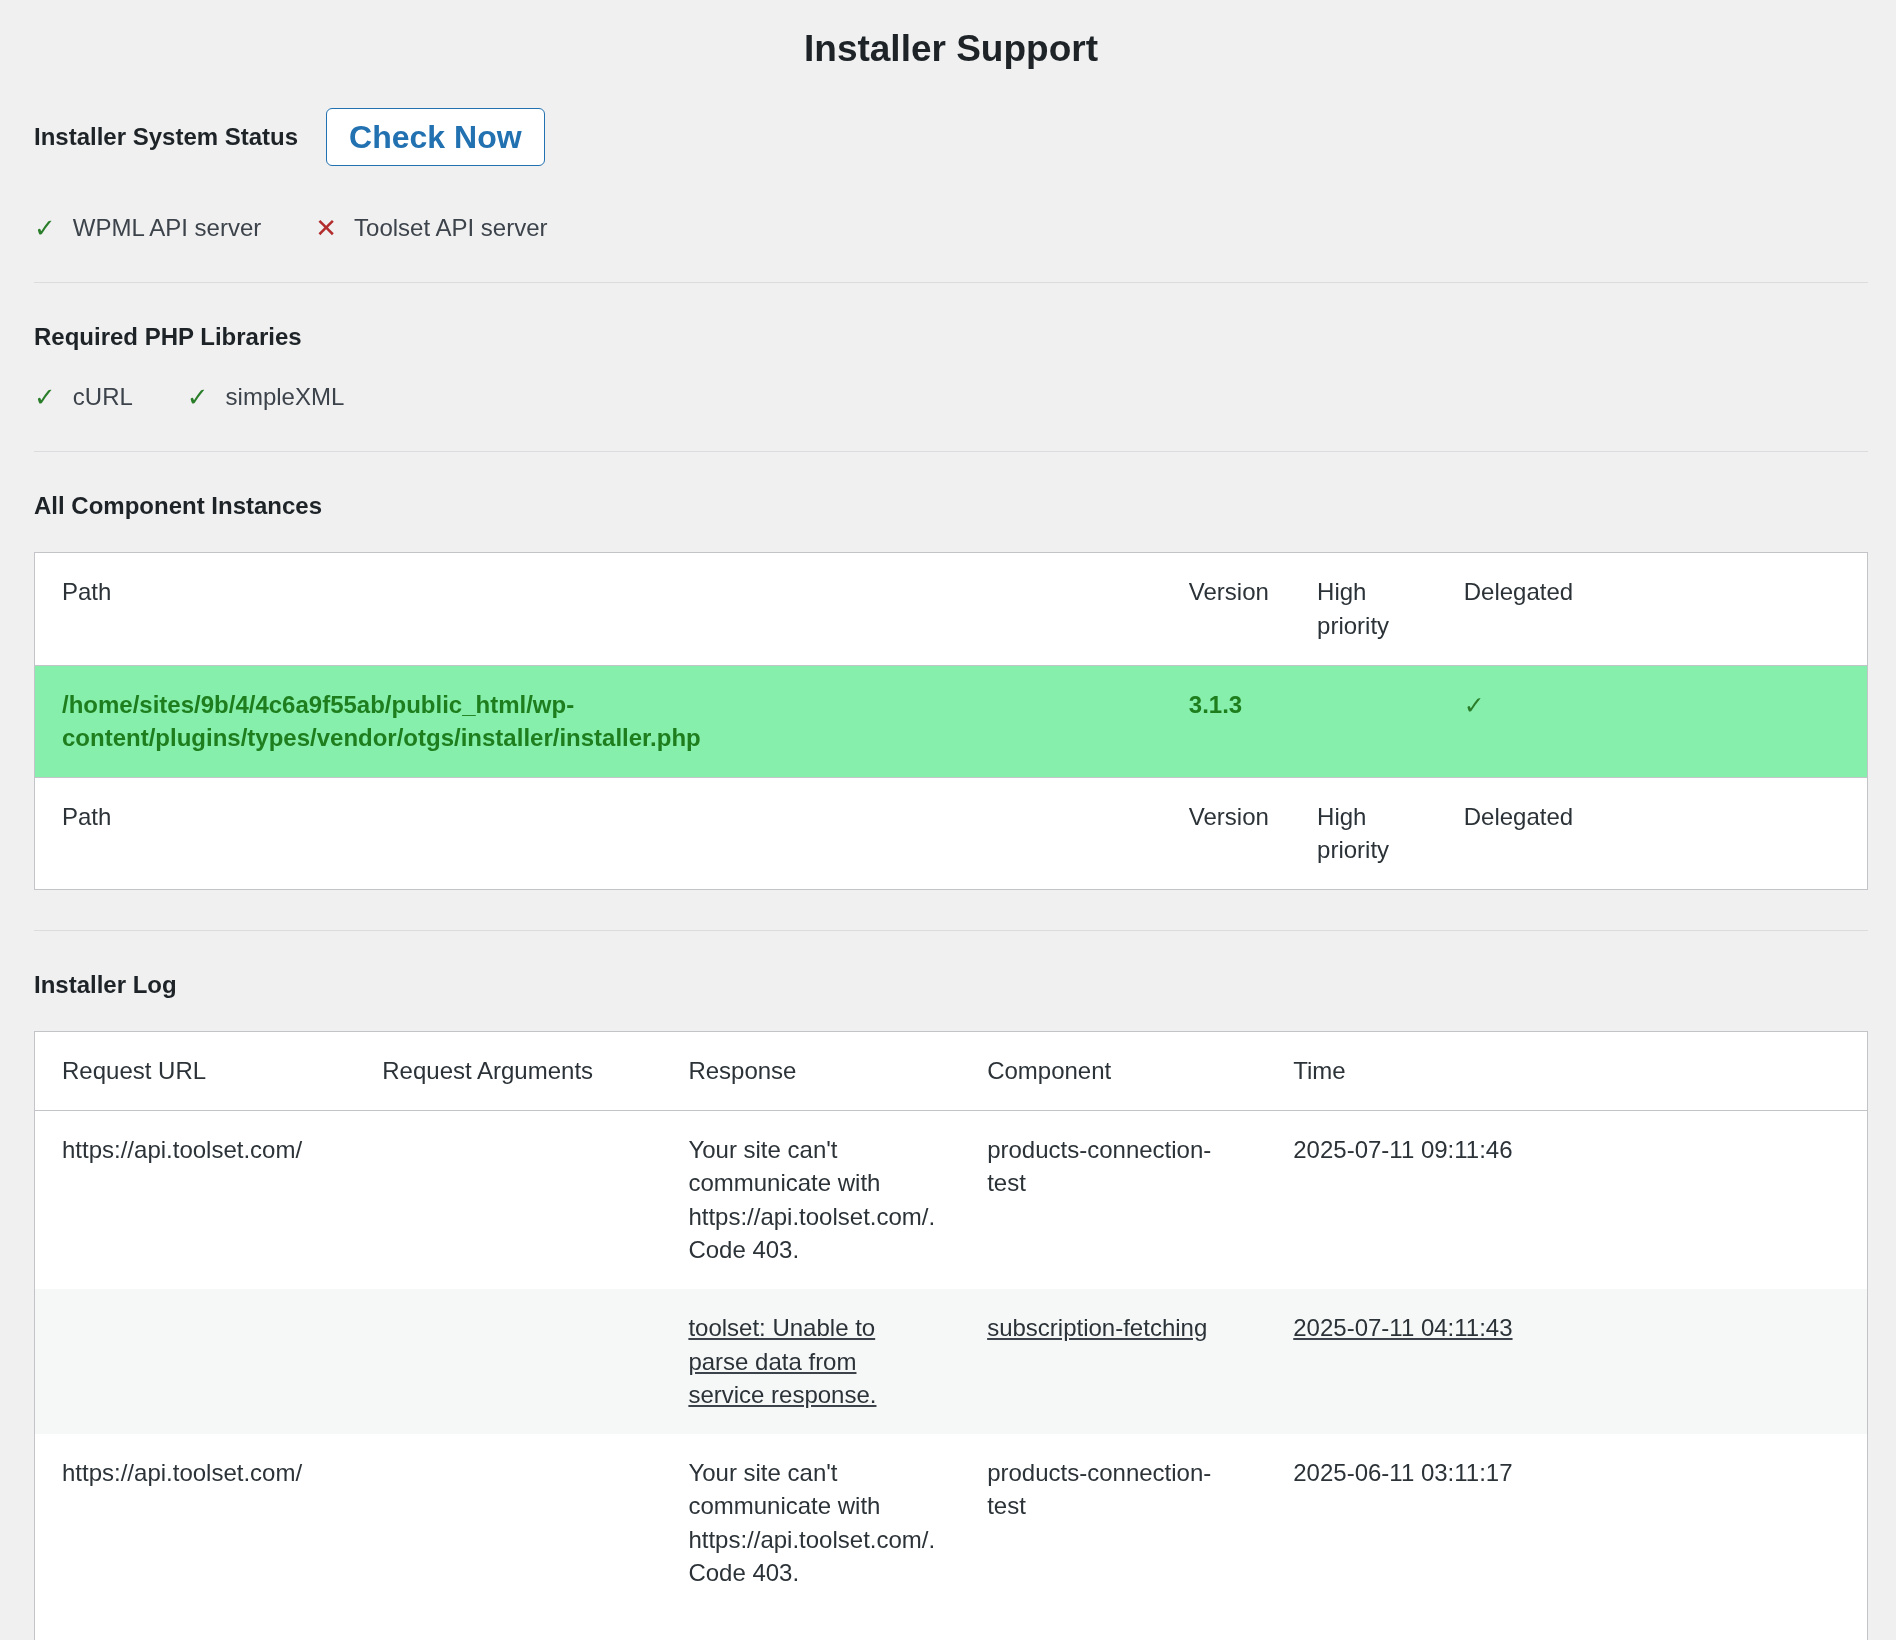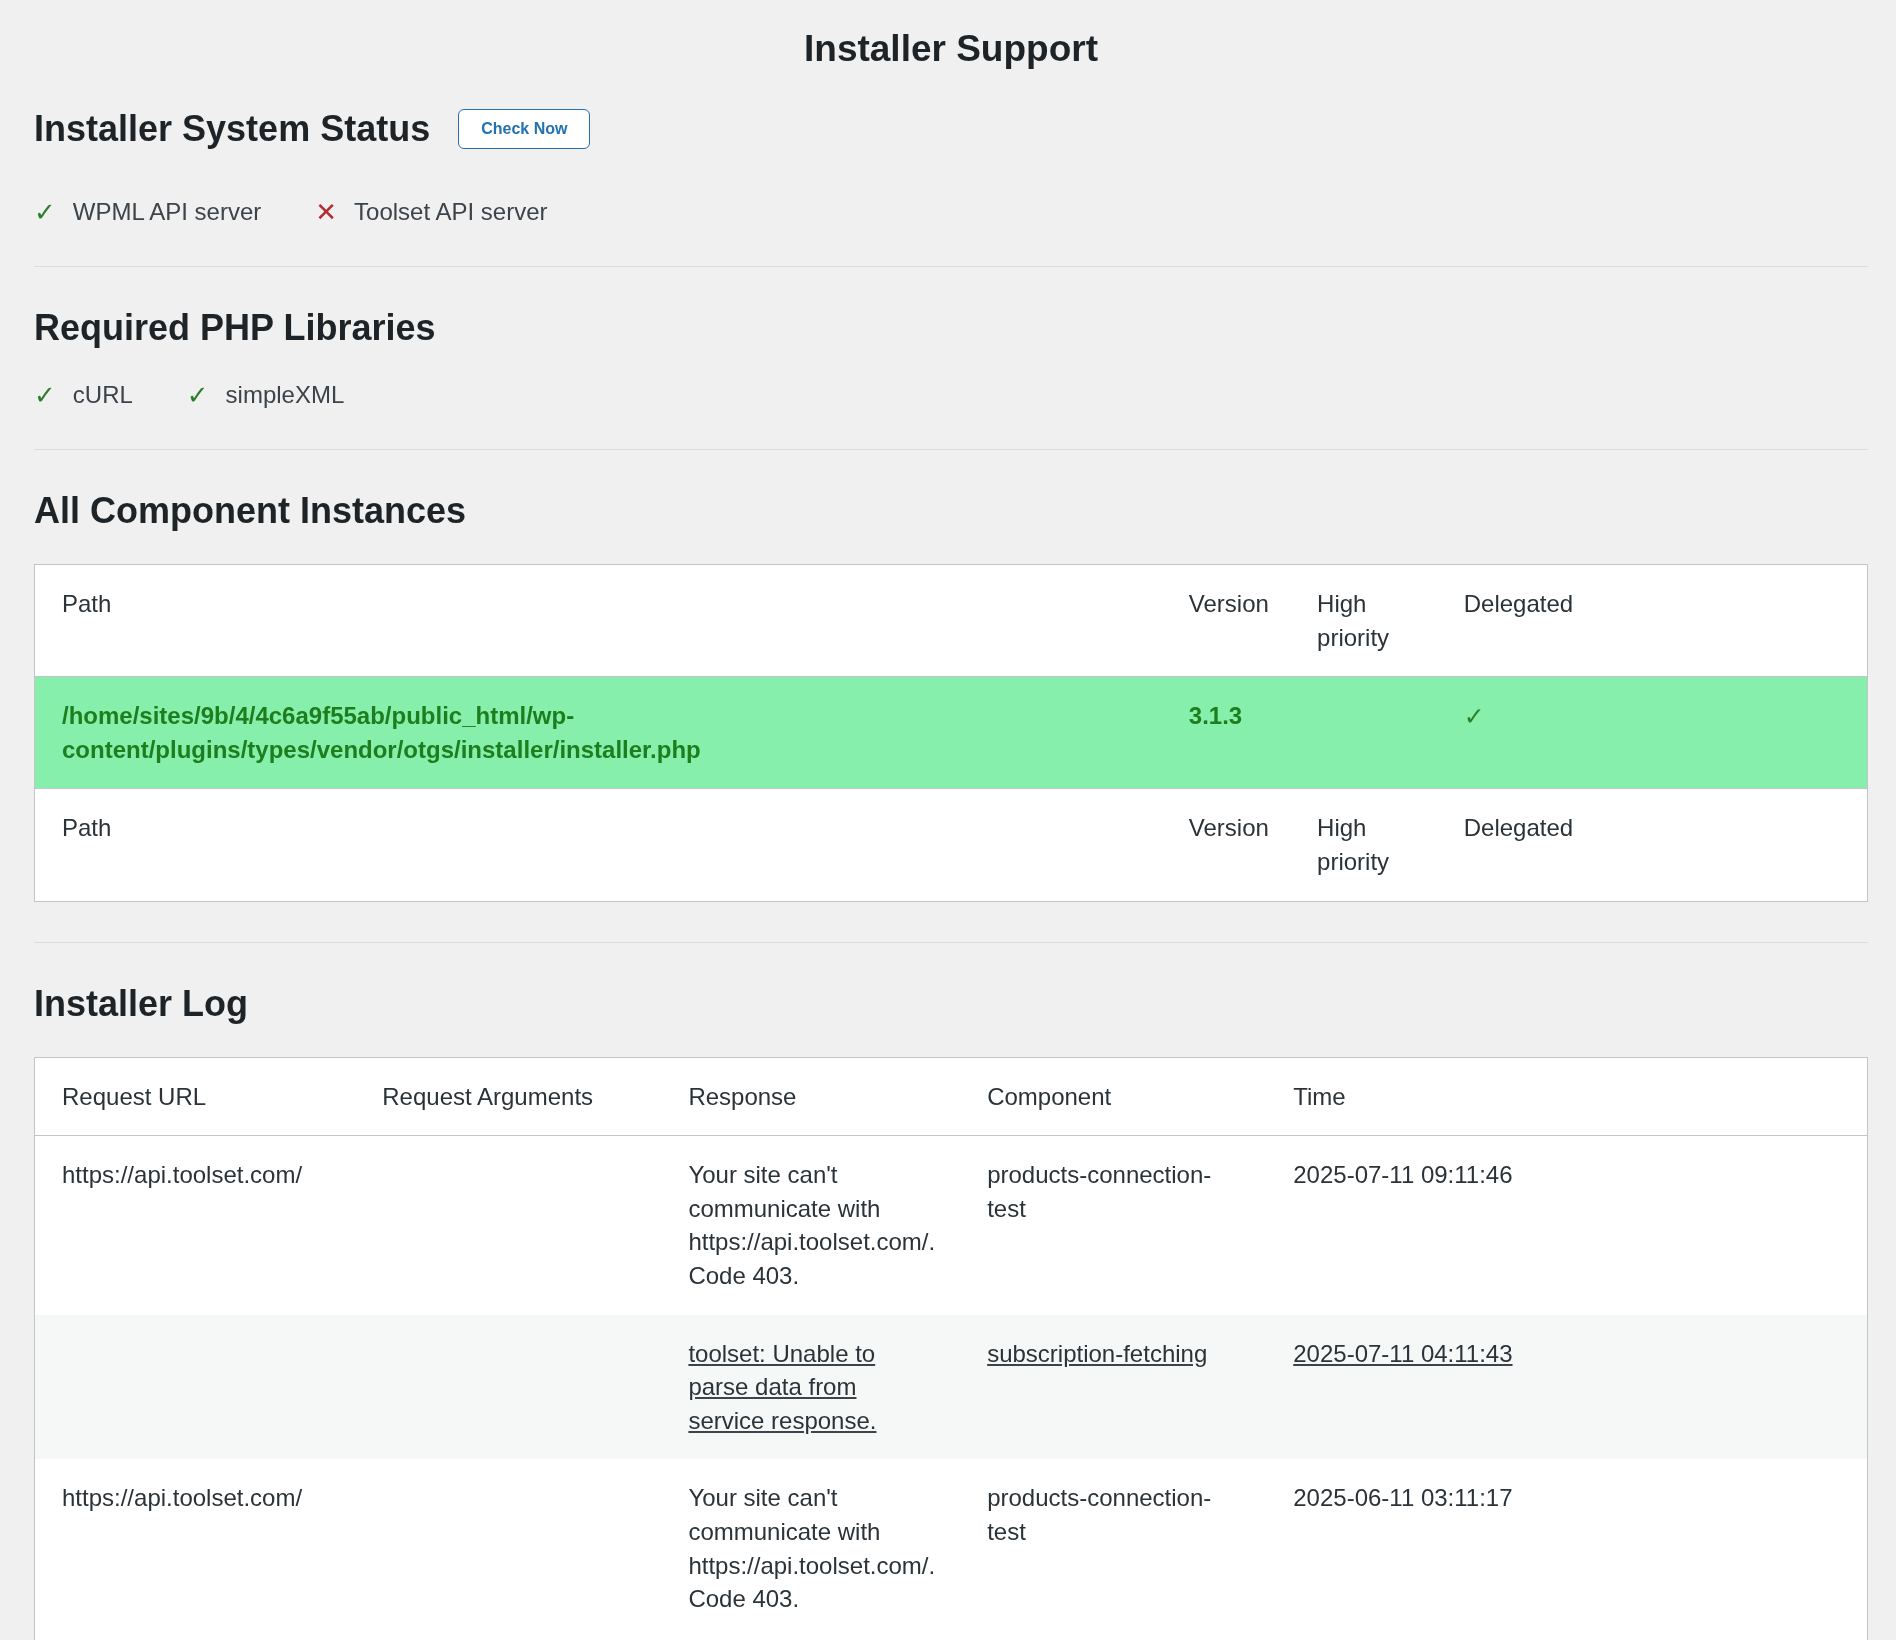--- a/index.html
+++ b/index.html
@@ -15,34 +15,34 @@
     padding: 22px 28px 0 34px;
   }
   h1.page-title {
     font-size: 37px;
     font-weight: 600;
     color: #1d2327;
     margin: 6px 0 38px;
     text-align: center;
   }
   h2.section-title {
-    font-size: 36px;
+    font-size: 24px;
     font-weight: 700;
     color: #1d2327;
     margin: 0;
   }
   .section-head {
     display: flex;
     align-items: center;
     gap: 28px;
     margin: 0 0 48px;
   }
   .btn-secondary {
     font-family: "Liberation Sans", "DejaVu Sans", sans-serif;
-    font-size: 16px;
+    font-size: 32px;
     font-weight: 600;
     color: var(--accent-blue, #2271b1);
     background: #fff;
     border: 1px solid var(--accent-blue, #2271b1);
     border-radius: 6px;
     padding: 9px 22px;
     cursor: pointer;
     line-height: 1.2;
   }
   .status-row {

